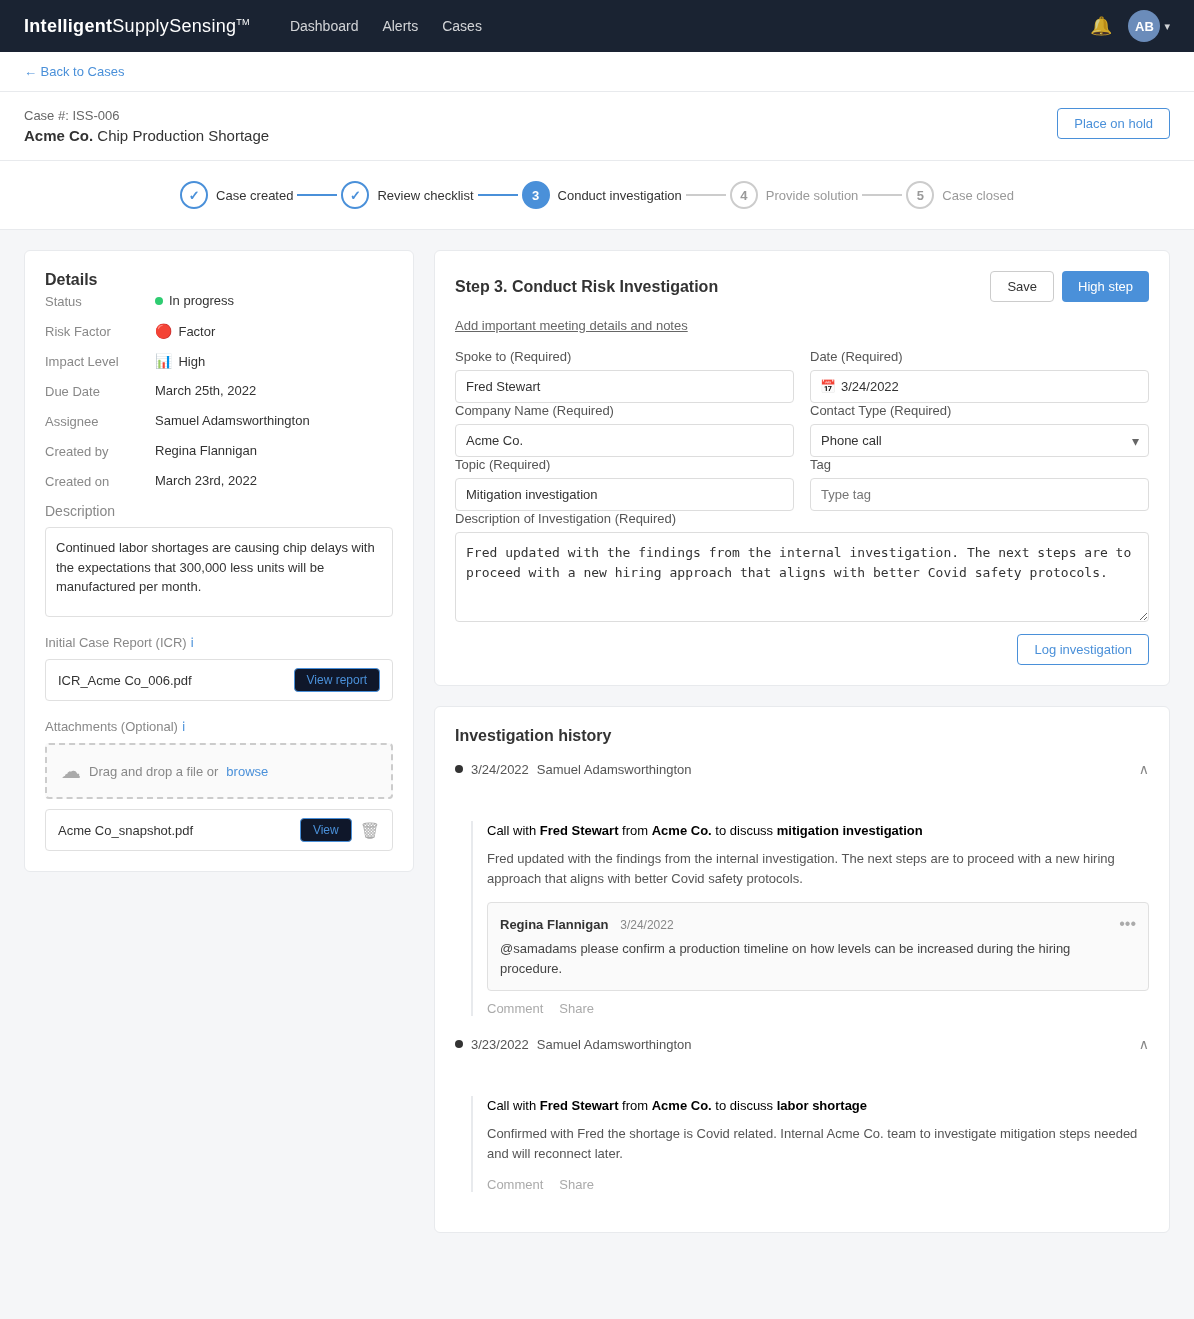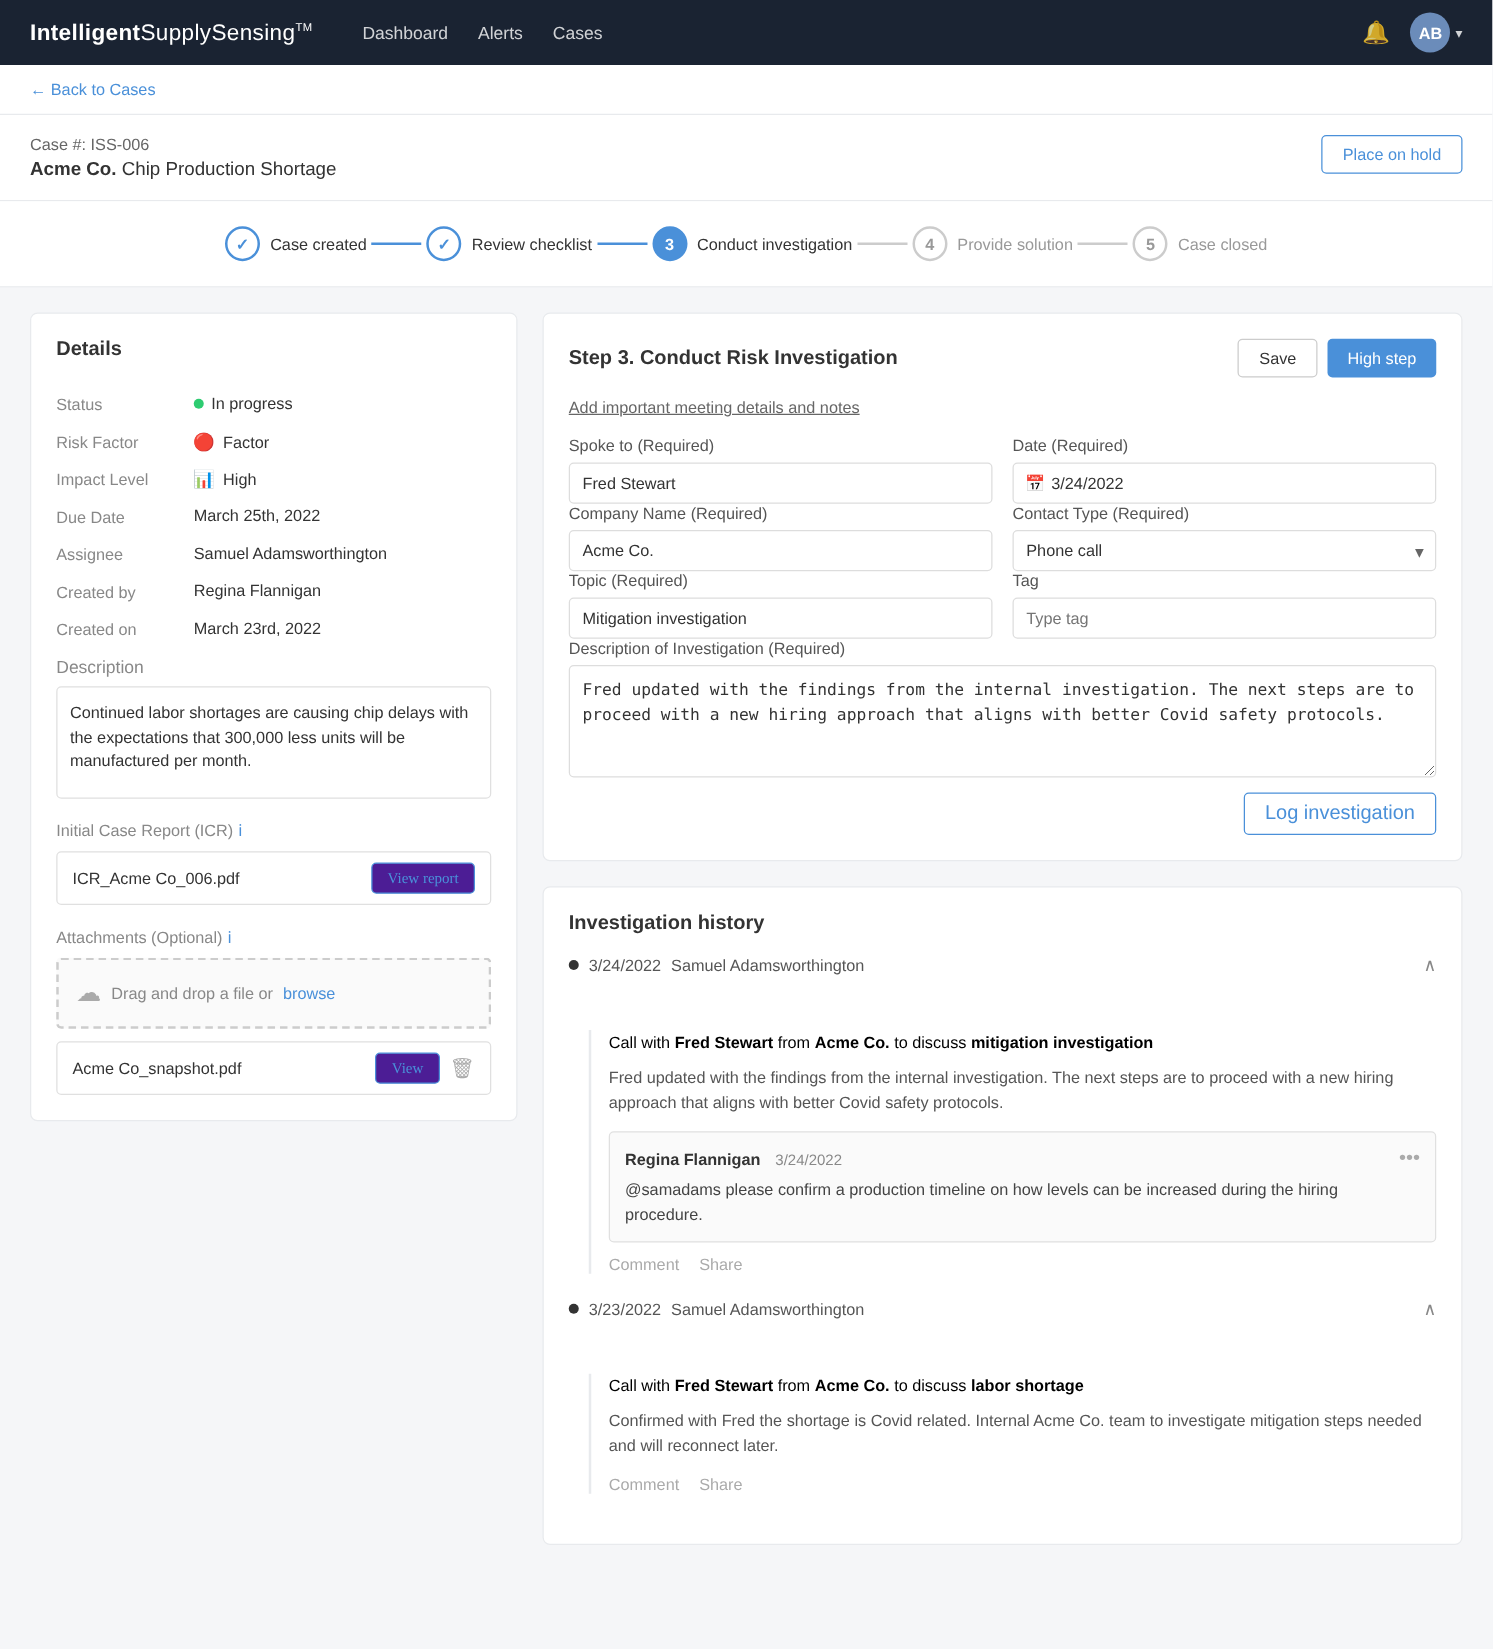--- a/index.html
+++ b/index.html
@@ -43,39 +43,39 @@
     .step-label { font-size: 13px; color: #333; white-space: nowrap; }
     .step-label.active { font-weight: 500; }
     .step-label.inactive { color: #999; }
 
     
     .main-content { display: flex; gap: 0; padding: 20px 24px; gap: 20px; }
     
     
     .left-panel { width: 390px; flex-shrink: 0; }
     .panel-card { background: white; border-radius: 6px; border: 1px solid #e8eaed; padding: 20px; }
-    .panel-title { font-size: 16px; font-weight: 600; margin-bottom: 26px; }
+    .panel-title { font-size: 16px; font-weight: 600; margin-bottom: 4px; }
 
     .detail-row { display: flex; align-items: flex-start; margin-bottom: 14px; }
     .detail-label { width: 110px; color: #888; font-size: 13px; flex-shrink: 0; padding-top: 1px; }
     .detail-value { font-size: 13px; color: #333; display: flex; align-items: center; gap: 6px; }
     .status-dot { width: 8px; height: 8px; border-radius: 50%; background: #2ecc71; display: inline-block; }
     .risk-icon { font-size: 14px; }
     .impact-icon { font-size: 14px; }
 
     .description-section { margin-top: 4px; }
     .description-label { color: #888; font-size: 14px; margin-bottom: 8px; }
     .description-box { border: 1px solid #e0e0e0; border-radius: 4px; padding: 10px; font-size: 13px; color: #333; line-height: 1.5; min-height: 90px; background: white; }
 
     .icr-section { margin-top: 16px; }
     .icr-label { color: #888; font-size: 13px; margin-bottom: 8px; display: flex; align-items: center; gap: 4px; }
     .info-icon { color: #4a90d9; font-size: 13px; cursor: pointer; }
     .file-row { border: 1px solid #e0e0e0; border-radius: 4px; padding: 8px 12px; display: flex; align-items: center; justify-content: space-between; gap: 16px; }
     .file-name { font-size: 13px; color: #333; }
-    .view-btn { border: 1.5px solid #4a90d9; color: #4a90d9; background: #4c1d95; padding: 4px 12px; border-radius: 4px; font-size: 12px; cursor: pointer; font-family: Liberation Serif, serif; }
+    .view-btn { border: 1.5px solid #4a90d9; color: #4a90d9; background: #0f172a; padding: 4px 12px; border-radius: 4px; font-size: 12px; cursor: pointer; }
 
     .attachments-section { margin-top: 16px; }
     .attachments-label { color: #888; font-size: 13px; margin-bottom: 8px; display: flex; align-items: center; gap: 4px; }
     .drop-zone { border: 2px dashed #ccc; border-radius: 4px; padding: 14px; display: flex; align-items: center; gap: 8px; color: #888; font-size: 13px; background: #fafafa; margin-bottom: 10px; }
     .cloud-icon { font-size: 20px; color: #aaa; }
     .browse-link { color: #4a90d9; cursor: pointer; text-decoration: none; }
     .attachment-file-row { border: 1px solid #e0e0e0; border-radius: 4px; padding: 8px 12px; display: flex; align-items: center; justify-content: space-between; }
     .delete-icon { color: #aaa; cursor: pointer; font-size: 16px; }
 
     
@@ -94,21 +94,21 @@
     .form-input { border: 1px solid #ddd; border-radius: 4px; padding: 8px 10px; font-size: 13px; color: #333; background: white; }
     .form-select { border: 1px solid #ddd; border-radius: 4px; padding: 8px 10px; font-size: 13px; color: #333; background: white; appearance: none; cursor: pointer; }
     .select-wrapper { position: relative; }
     .select-wrapper::after { content: '▾'; position: absolute; right: 10px; top: 50%; transform: translateY(-50%); color: #666; pointer-events: none; }
     .date-input-wrapper { position: relative; display: flex; align-items: center; }
     .date-input-wrapper .cal-icon { position: absolute; left: 10px; color: #888; font-size: 13px; }
     .date-input { border: 1px solid #ddd; border-radius: 4px; padding: 8px 10px 8px 30px; font-size: 13px; color: #333; background: white; width: 100%; }
     .form-textarea { border: 1px solid #ddd; border-radius: 4px; padding: 10px; font-size: 13px; color: #333; background: white; width: 100%; min-height: 90px; resize: vertical; line-height: 1.5; }
 
     .log-btn-row { display: flex; justify-content: flex-end; margin-top: 12px; }
-    .log-btn { border: 1.5px solid #4a90d9; color: #4a90d9; background: white; padding: 7px 16px; border-radius: 4px; font-size: 16px; cursor: pointer; }
+    .log-btn { border: 1.5px solid #4a90d9; color: #4a90d9; background: white; padding: 7px 16px; border-radius: 4px; font-size: 13px; cursor: pointer; }
 
     
     .history-card { background: white; border-radius: 6px; border: 1px solid #e8eaed; padding: 20px; }
     .history-title { font-size: 16px; font-weight: 600; margin-bottom: 16px; }
     .history-item { margin-bottom: 20px; }
     .history-item-header { display: flex; align-items: center; gap: 8px; margin-bottom: 10px; }
     .history-dot { width: 8px; height: 8px; border-radius: 50%; background: #333; flex-shrink: 0; }
     .history-date { font-size: 13px; color: #555; font-weight: 500; }
     .history-user { font-size: 13px; color: #555; }
     .history-chevron { margin-left: auto; cursor: pointer; color: #888; font-size: 14px; }

